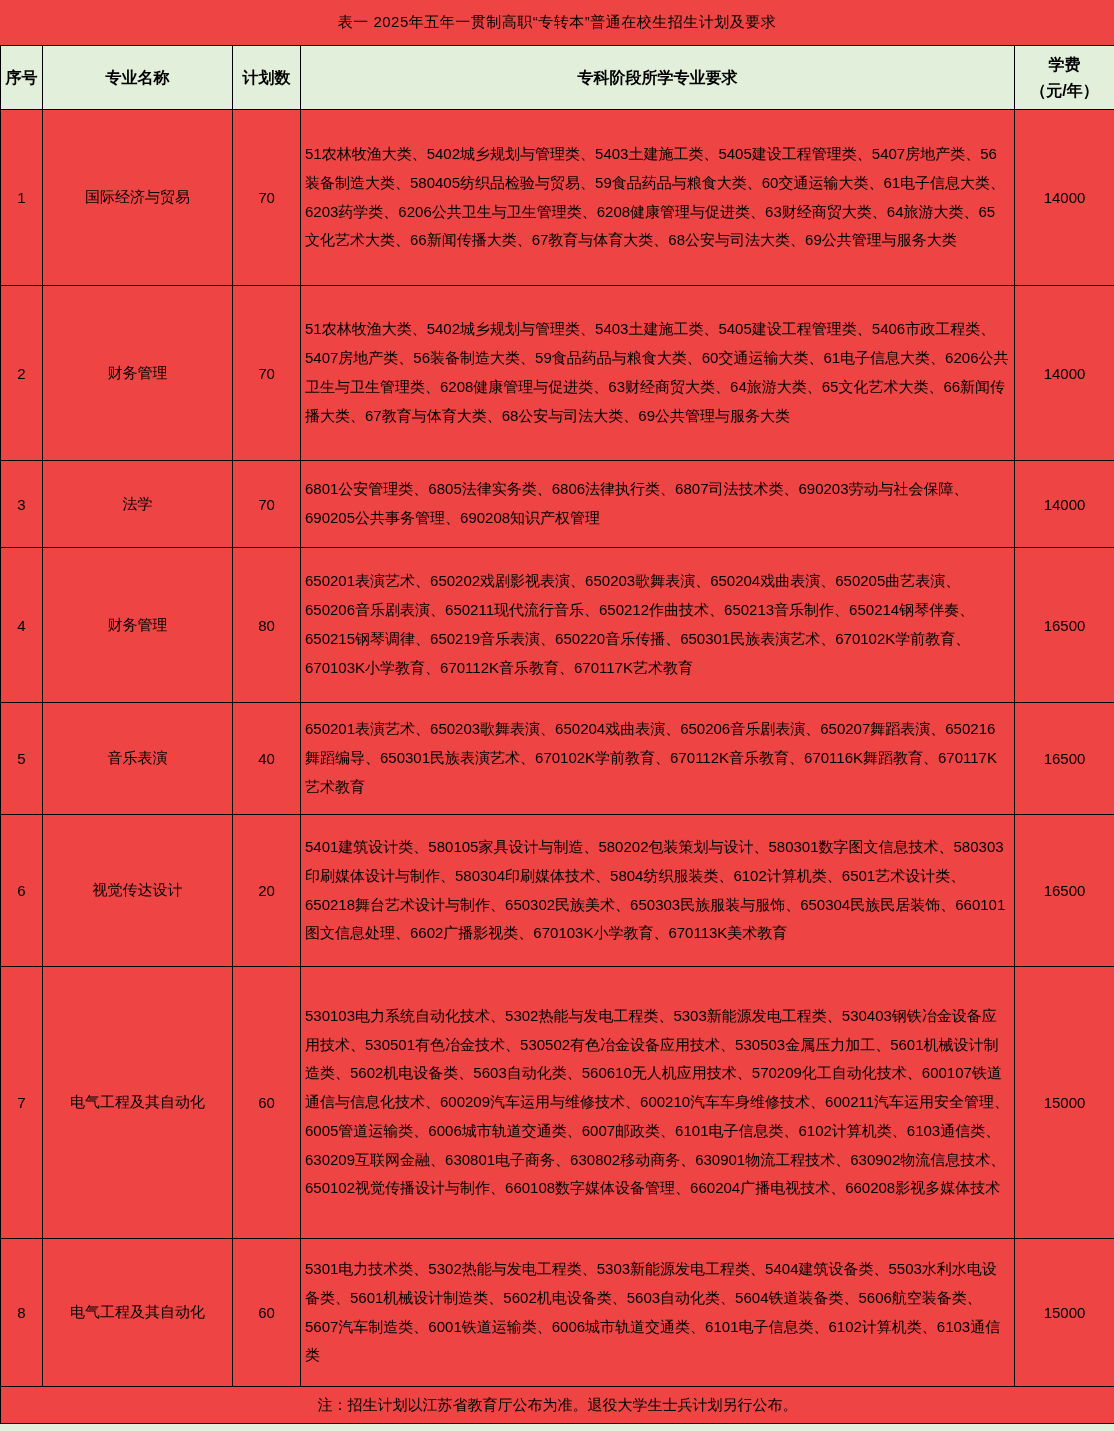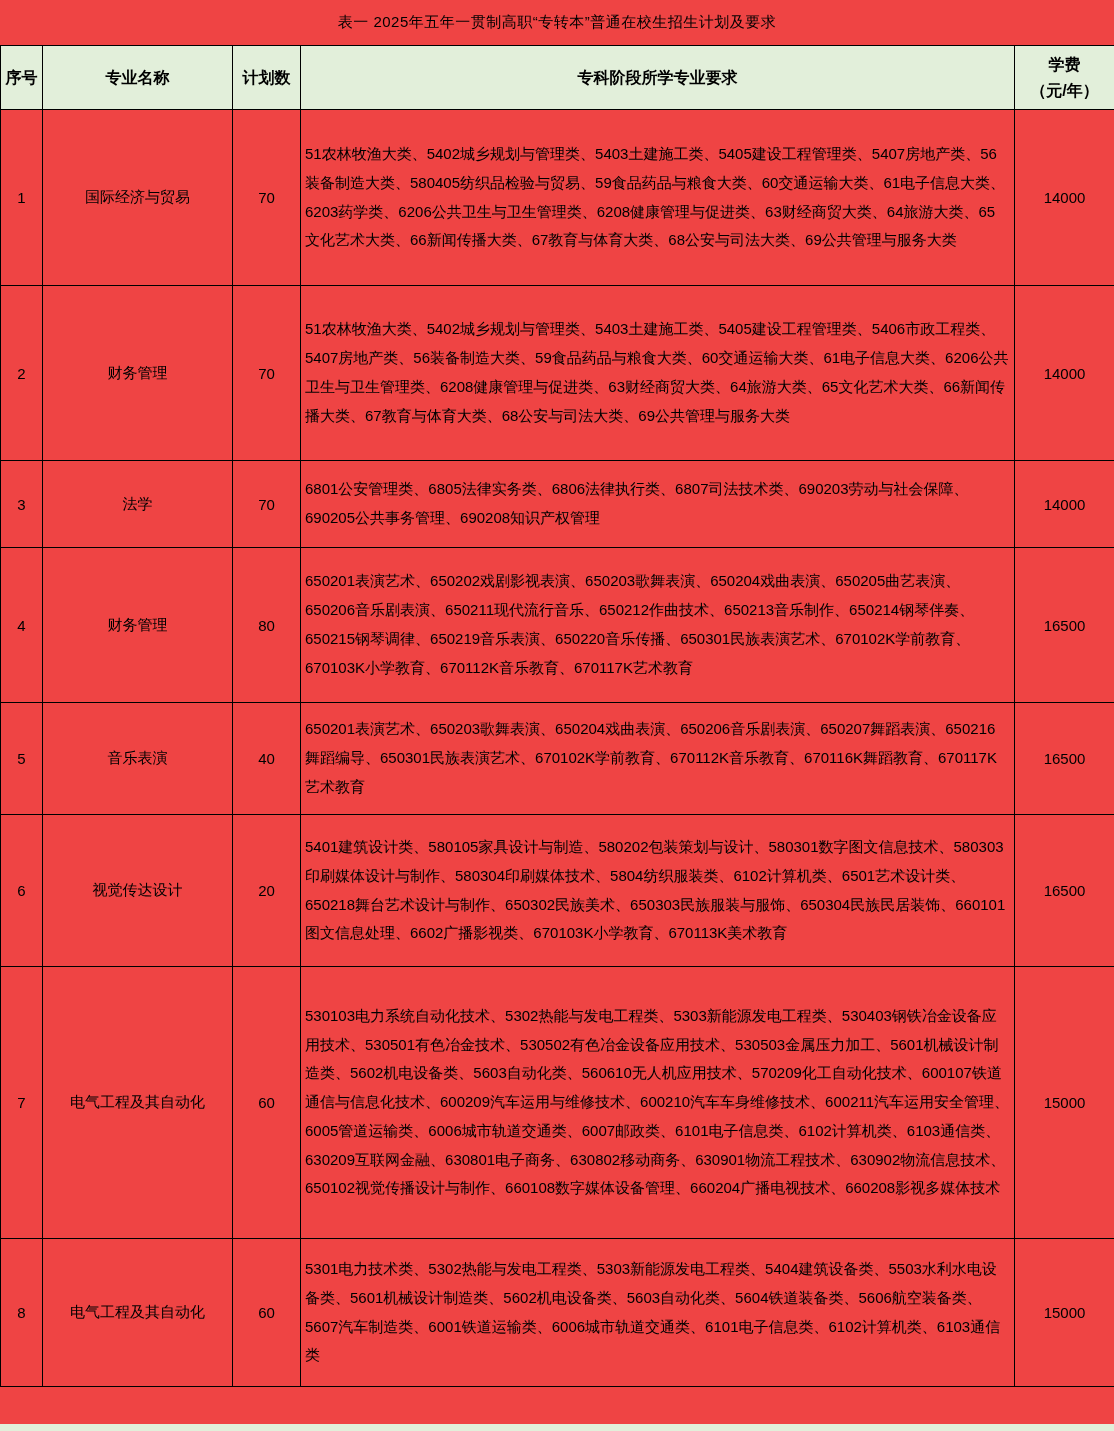--- a/index.html
+++ b/index.html
@@ -139,18 +139,21 @@
         <td class="c-req">530103电力系统自动化技术、5302热能与发电工程类、5303新能源发电工程类、530403钢铁冶金设备应用技术、530501有色冶金技术、530502有色冶金设备应用技术、530503金属压力加工、5601机械设计制造类、5602机电设备类、5603自动化类、560610无人机应用技术、570209化工自动化技术、600107铁道通信与信息化技术、600209汽车运用与维修技术、600210汽车车身维修技术、600211汽车运用安全管理、6005管道运输类、6006城市轨道交通类、6007邮政类、6101电子信息类、6102计算机类、6103通信类、630209互联网金融、630801电子商务、630802移动商务、630901物流工程技术、630902物流信息技术、650102视觉传播设计与制作、660108数字媒体设备管理、660204广播电视技术、660208影视多媒体技术</td>
         <td class="c-tuition">15000</td>
       </tr>
       <tr style="height:148px">
         <td class="c-no">8</td>
         <td class="c-major">电气工程及其自动化</td>
         <td class="c-plan">60</td>
         <td class="c-req">5301电力技术类、5302热能与发电工程类、5303新能源发电工程类、5404建筑设备类、5503水利水电设备类、5601机械设计制造类、5602机电设备类、5603自动化类、5604铁道装备类、5606航空装备类、5607汽车制造类、6001铁道运输类、6006城市轨道交通类、6101电子信息类、6102计算机类、6103通信类</td>
         <td class="c-tuition">15000</td>
       </tr>
+      <tr class="note-row">
+        <td colspan="5">注：招生计划以江苏省教育厅公布为准。退役大学生士兵计划另行公布。</td>
+      </tr>
     </tbody>
   </table>
 
   <div class="bottom-bar"></div>
 
 </div>
 
 </body></html>

